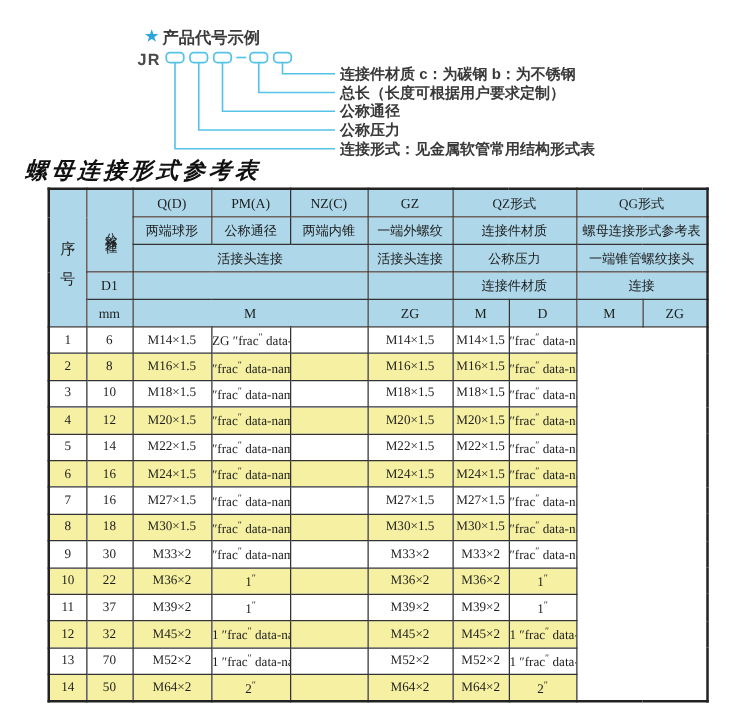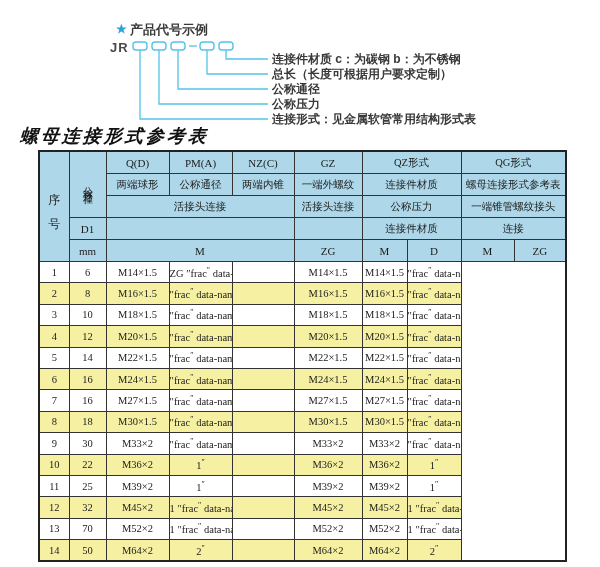--- a/index.html
+++ b/index.html
@@ -227,21 +227,21 @@
         <td>22</td>
         <td>M36×2</td>
         <td>1<span class="inch">″</span></td>
         <td></td>
         <td>M36×2</td>
         <td>M36×2</td>
         <td>1<span class="inch">″</span></td>
       </tr>
       <tr>
         <td>11</td>
-        <td>25</td>
+        <td>37</td>
         <td>M39×2</td>
         <td>1<span class="inch">″</span></td>
         <td></td>
         <td>M39×2</td>
         <td>M39×2</td>
         <td>1<span class="inch">″</span></td>
       </tr>
       <tr class="alt">
         <td>12</td>
         <td>32</td>

